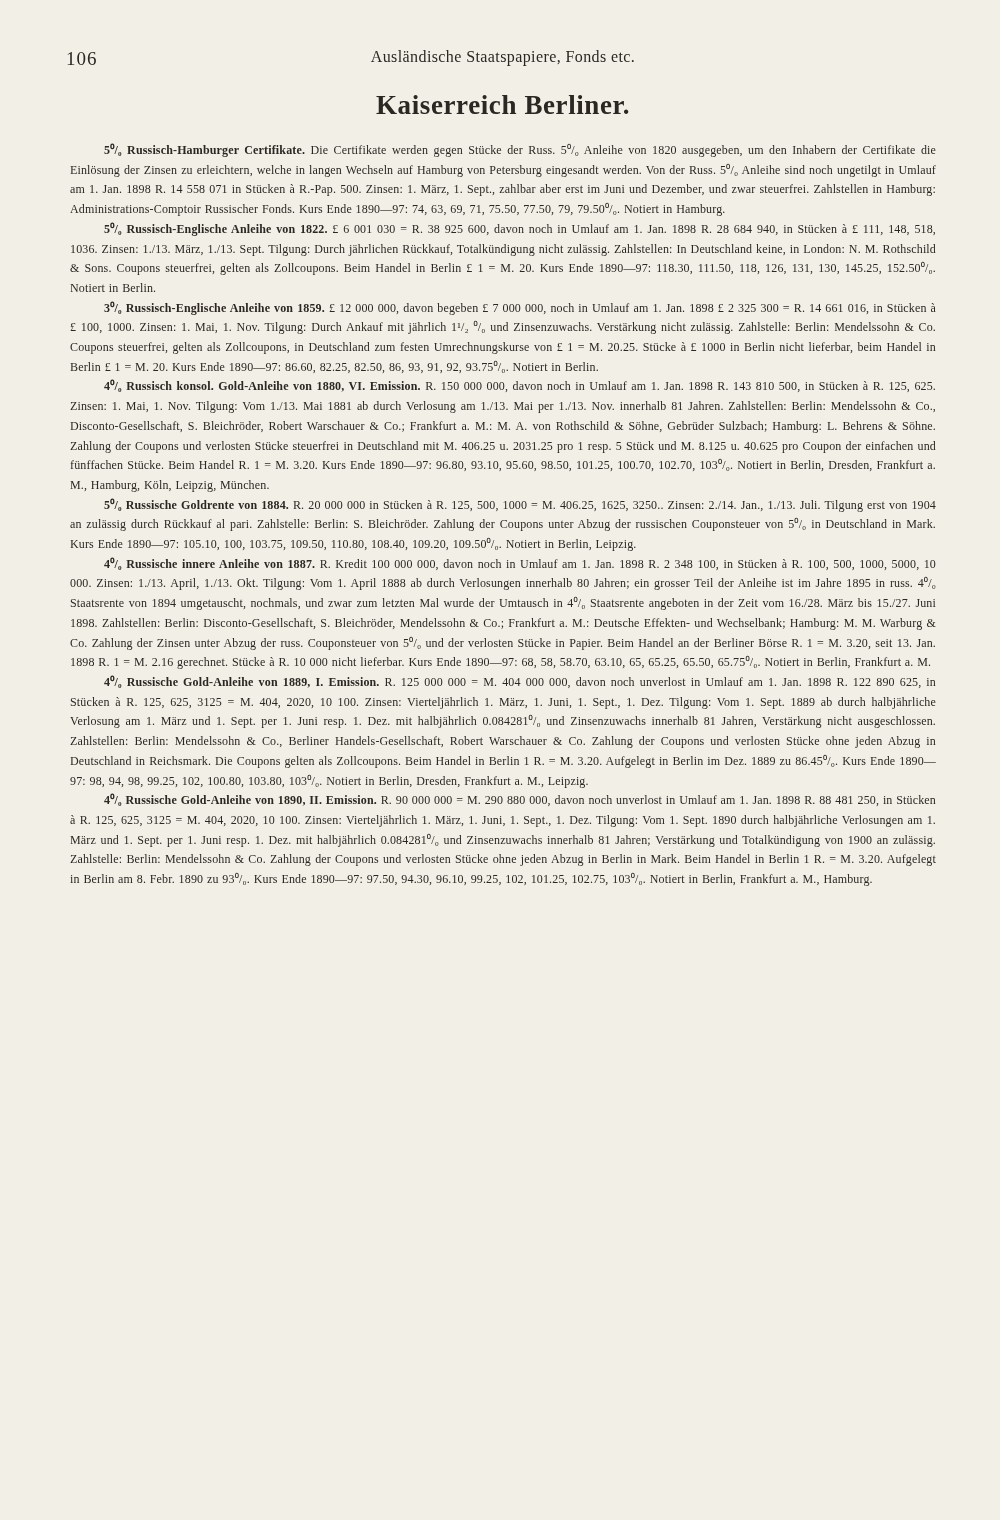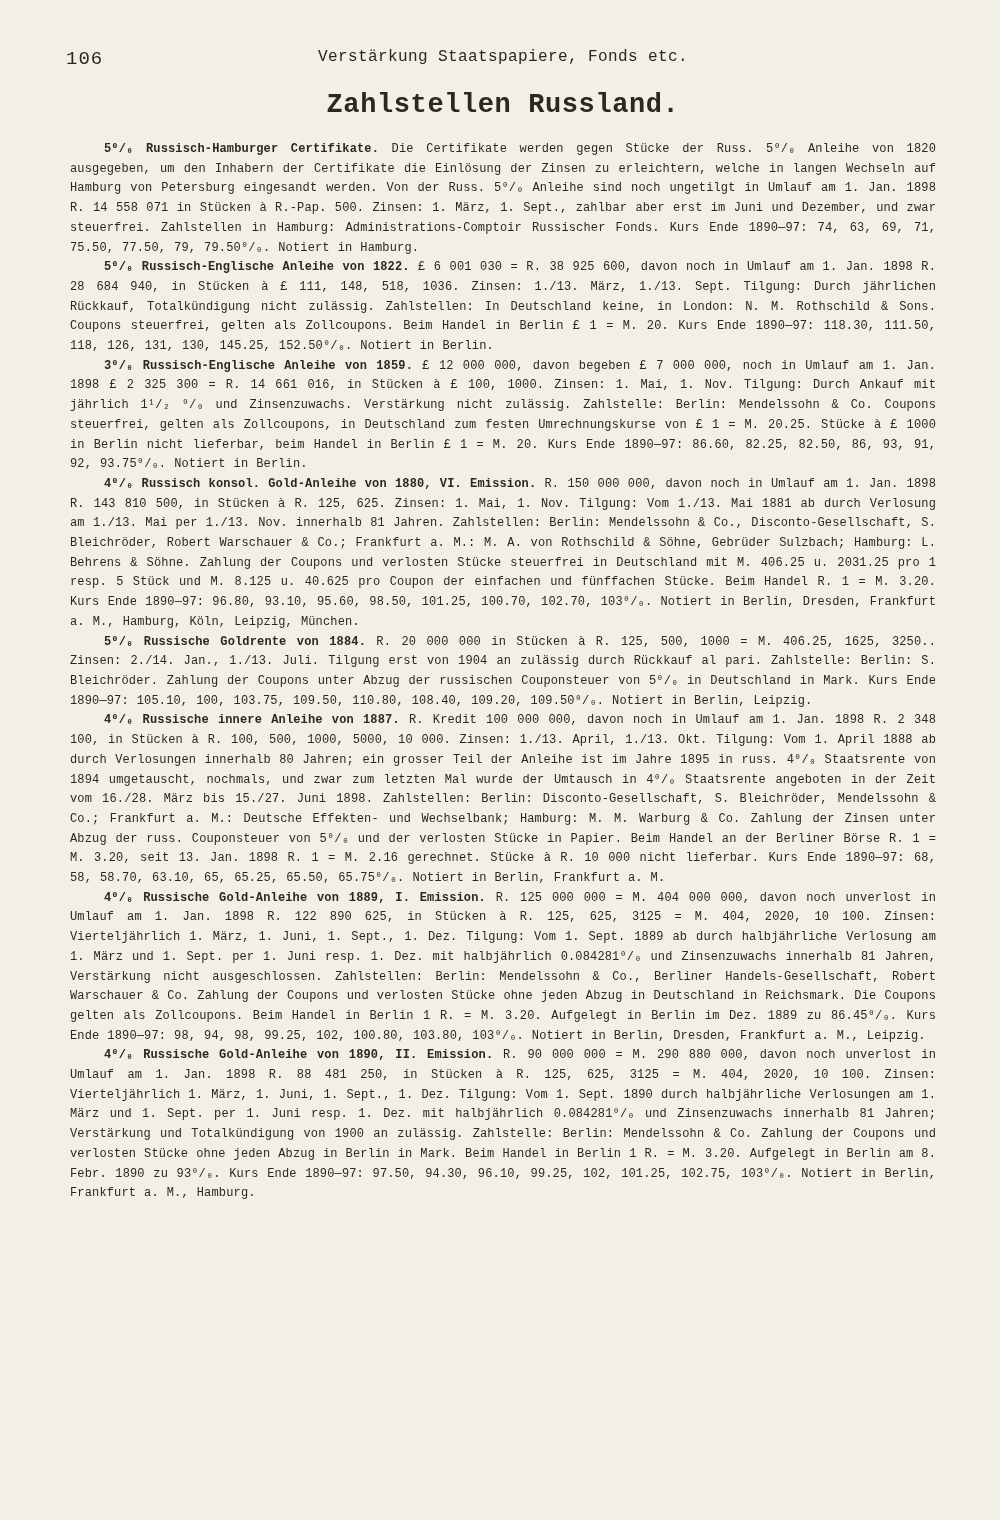--- a/index.html
+++ b/index.html
@@ -8,21 +8,21 @@
     background: #e9e5da;
   }
   .page {
     position: relative;
     box-sizing: border-box;
     width: 1000px;
     min-height: 1520px;
     margin: 0 auto;
     background: #f2efe7;
     color: #2b2722;
-    font-family: Liberation Mono, monospace;
+    font-family: Liberation Serif, serif;
     padding: 48px 64px 40px 70px;
   }
   .pagehead {
     position: relative;
     height: 24px;
     margin-bottom: 18px;
   }
   .pagenum {
     position: absolute;
     left: -4px;
@@ -57,24 +57,24 @@
     font-weight: 700;
   }
 </style>
 </head>
 <body>
 
 <div class="page">
 
   <div class="pagehead">
     <span class="pagenum">106</span>
-    <span class="running">Verstärkung Staatspapiere, Fonds etc.</span>
+    <span class="running">Ausländische Staatspapiere, Fonds etc.</span>
   </div>
 
-  <h1 class="title">Zahlstellen Russland.</h1>
+  <h1 class="title">Kaiserreich Berliner.</h1>
 
   <div class="body">
     <p class="para"><b class="lead">5⁰/₀ Russisch-Hamburger Certifikate.</b> <span>Die Certifikate werden gegen Stücke der Russ. 5⁰/₀ Anleihe von 1820 ausgegeben, um den Inhabern der Certifikate die Einlösung der Zinsen zu erleichtern, welche in langen Wechseln auf Hamburg von Petersburg eingesandt werden. Von der Russ. 5⁰/₀ Anleihe sind noch ungetilgt in Umlauf am 1. Jan. 1898 R. 14 558 071 in Stücken à R.-Pap. 500. Zinsen: 1. März, 1. Sept., zahlbar aber erst im Juni und Dezember, und zwar steuerfrei. Zahlstellen in Hamburg: Administrations-Comptoir Russischer Fonds. Kurs Ende 1890—97: 74, 63, 69, 71, 75.50, 77.50, 79, 79.50⁰/₀. Notiert in Hamburg.</span></p>
     <p class="para"><b class="lead">5⁰/₀ Russisch-Englische Anleihe von 1822.</b> <span>£ 6 001 030 = R. 38 925 600, davon noch in Umlauf am 1. Jan. 1898 R. 28 684 940, in Stücken à £ 111, 148, 518, 1036. Zinsen: 1./13. März, 1./13. Sept. Tilgung: Durch jährlichen Rückkauf, Totalkündigung nicht zulässig. Zahlstellen: In Deutschland keine, in London: N. M. Rothschild &amp; Sons. Coupons steuerfrei, gelten als Zollcoupons. Beim Handel in Berlin £ 1 = M. 20. Kurs Ende 1890—97: 118.30, 111.50, 118, 126, 131, 130, 145.25, 152.50⁰/₀. Notiert in Berlin.</span></p>
     <p class="para"><b class="lead">3⁰/₀ Russisch-Englische Anleihe von 1859.</b> <span>£ 12 000 000, davon begeben £ 7 000 000, noch in Umlauf am 1. Jan. 1898 £ 2 325 300 = R. 14 661 016, in Stücken à £ 100, 1000. Zinsen: 1. Mai, 1. Nov. Tilgung: Durch Ankauf mit jährlich 1¹/₂ ⁰/₀ und Zinsenzuwachs. Verstärkung nicht zulässig. Zahlstelle: Berlin: Mendelssohn &amp; Co. Coupons steuerfrei, gelten als Zollcoupons, in Deutschland zum festen Umrechnungskurse von £ 1 = M. 20.25. Stücke à £ 1000 in Berlin nicht lieferbar, beim Handel in Berlin £ 1 = M. 20. Kurs Ende 1890—97: 86.60, 82.25, 82.50, 86, 93, 91, 92, 93.75⁰/₀. Notiert in Berlin.</span></p>
     <p class="para"><b class="lead">4⁰/₀ Russisch konsol. Gold-Anleihe von 1880, VI. Emission.</b> <span>R. 150 000 000, davon noch in Umlauf am 1. Jan. 1898 R. 143 810 500, in Stücken à R. 125, 625. Zinsen: 1. Mai, 1. Nov. Tilgung: Vom 1./13. Mai 1881 ab durch Verlosung am 1./13. Mai per 1./13. Nov. innerhalb 81 Jahren. Zahlstellen: Berlin: Mendelssohn &amp; Co., Disconto-Gesellschaft, S. Bleichröder, Robert Warschauer &amp; Co.; Frankfurt a. M.: M. A. von Rothschild &amp; Söhne, Gebrüder Sulzbach; Hamburg: L. Behrens &amp; Söhne. Zahlung der Coupons und verlosten Stücke steuerfrei in Deutschland mit M. 406.25 u. 2031.25 pro 1 resp. 5 Stück und M. 8.125 u. 40.625 pro Coupon der einfachen und fünffachen Stücke. Beim Handel R. 1 = M. 3.20. Kurs Ende 1890—97: 96.80, 93.10, 95.60, 98.50, 101.25, 100.70, 102.70, 103⁰/₀. Notiert in Berlin, Dresden, Frankfurt a. M., Hamburg, Köln, Leipzig, München.</span></p>
     <p class="para"><b class="lead">5⁰/₀ Russische Goldrente von 1884.</b> <span>R. 20 000 000 in Stücken à R. 125, 500, 1000 = M. 406.25, 1625, 3250.. Zinsen: 2./14. Jan., 1./13. Juli. Tilgung erst von 1904 an zulässig durch Rückkauf al pari. Zahlstelle: Berlin: S. Bleichröder. Zahlung der Coupons unter Abzug der russischen Couponsteuer von 5⁰/₀ in Deutschland in Mark. Kurs Ende 1890—97: 105.10, 100, 103.75, 109.50, 110.80, 108.40, 109.20, 109.50⁰/₀. Notiert in Berlin, Leipzig.</span></p>
     <p class="para"><b class="lead">4⁰/₀ Russische innere Anleihe von 1887.</b> <span>R. Kredit 100 000 000, davon noch in Umlauf am 1. Jan. 1898 R. 2 348 100, in Stücken à R. 100, 500, 1000, 5000, 10 000. Zinsen: 1./13. April, 1./13. Okt. Tilgung: Vom 1. April 1888 ab durch Verlosungen innerhalb 80 Jahren; ein grosser Teil der Anleihe ist im Jahre 1895 in russ. 4⁰/₀ Staatsrente von 1894 umgetauscht, nochmals, und zwar zum letzten Mal wurde der Umtausch in 4⁰/₀ Staatsrente angeboten in der Zeit vom 16./28. März bis 15./27. Juni 1898. Zahlstellen: Berlin: Disconto-Gesellschaft, S. Bleichröder, Mendelssohn &amp; Co.; Frankfurt a. M.: Deutsche Effekten- und Wechselbank; Hamburg: M. M. Warburg &amp; Co. Zahlung der Zinsen unter Abzug der russ. Couponsteuer von 5⁰/₀ und der verlosten Stücke in Papier. Beim Handel an der Berliner Börse R. 1 = M. 3.20, seit 13. Jan. 1898 R. 1 = M. 2.16 gerechnet. Stücke à R. 10 000 nicht lieferbar. Kurs Ende 1890—97: 68, 58, 58.70, 63.10, 65, 65.25, 65.50, 65.75⁰/₀. Notiert in Berlin, Frankfurt a. M.</span></p>
     <p class="para"><b class="lead">4⁰/₀ Russische Gold-Anleihe von 1889, I. Emission.</b> <span>R. 125 000 000 = M. 404 000 000, davon noch unverlost in Umlauf am 1. Jan. 1898 R. 122 890 625, in Stücken à R. 125, 625, 3125 = M. 404, 2020, 10 100. Zinsen: Vierteljährlich 1. März, 1. Juni, 1. Sept., 1. Dez. Tilgung: Vom 1. Sept. 1889 ab durch halbjährliche Verlosung am 1. März und 1. Sept. per 1. Juni resp. 1. Dez. mit halbjährlich 0.084281⁰/₀ und Zinsenzuwachs innerhalb 81 Jahren, Verstärkung nicht ausgeschlossen. Zahlstellen: Berlin: Mendelssohn &amp; Co., Berliner Handels-Gesellschaft, Robert Warschauer &amp; Co. Zahlung der Coupons und verlosten Stücke ohne jeden Abzug in Deutschland in Reichsmark. Die Coupons gelten als Zollcoupons. Beim Handel in Berlin 1 R. = M. 3.20. Aufgelegt in Berlin im Dez. 1889 zu 86.45⁰/₀. Kurs Ende 1890—97: 98, 94, 98, 99.25, 102, 100.80, 103.80, 103⁰/₀. Notiert in Berlin, Dresden, Frankfurt a. M., Leipzig.</span></p>
     <p class="para"><b class="lead">4⁰/₀ Russische Gold-Anleihe von 1890, II. Emission.</b> <span>R. 90 000 000 = M. 290 880 000, davon noch unverlost in Umlauf am 1. Jan. 1898 R. 88 481 250, in Stücken à R. 125, 625, 3125 = M. 404, 2020, 10 100. Zinsen: Vierteljährlich 1. März, 1. Juni, 1. Sept., 1. Dez. Tilgung: Vom 1. Sept. 1890 durch halbjährliche Verlosungen am 1. März und 1. Sept. per 1. Juni resp. 1. Dez. mit halbjährlich 0.084281⁰/₀ und Zinsenzuwachs innerhalb 81 Jahren; Verstärkung und Totalkündigung von 1900 an zulässig. Zahlstelle: Berlin: Mendelssohn &amp; Co. Zahlung der Coupons und verlosten Stücke ohne jeden Abzug in Berlin in Mark. Beim Handel in Berlin 1 R. = M. 3.20. Aufgelegt in Berlin am 8. Febr. 1890 zu 93⁰/₀. Kurs Ende 1890—97: 97.50, 94.30, 96.10, 99.25, 102, 101.25, 102.75, 103⁰/₀. Notiert in Berlin, Frankfurt a. M., Hamburg.</span></p>

